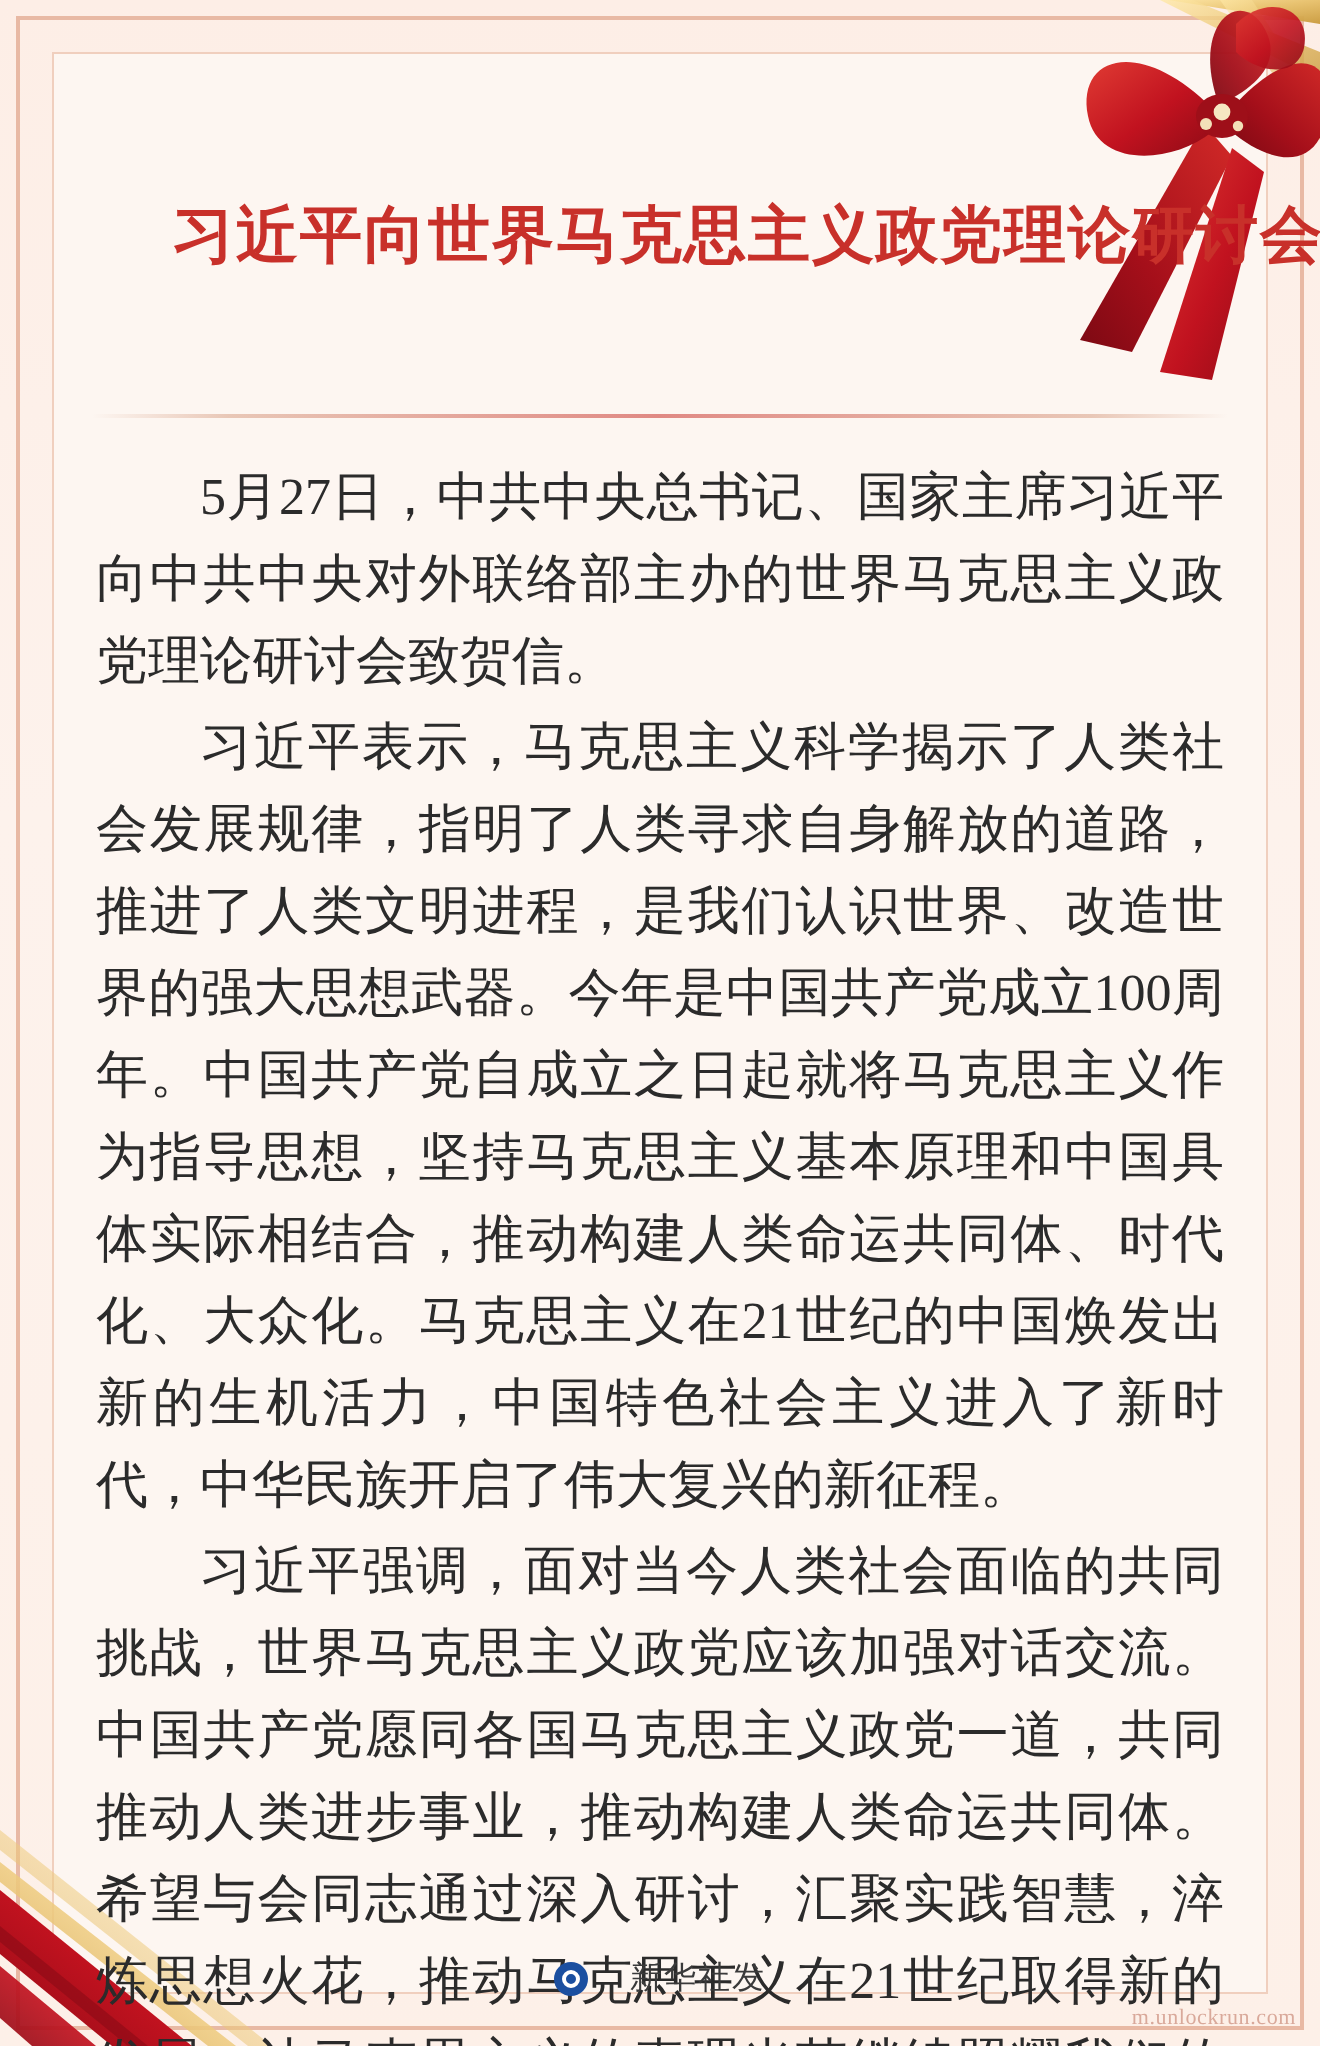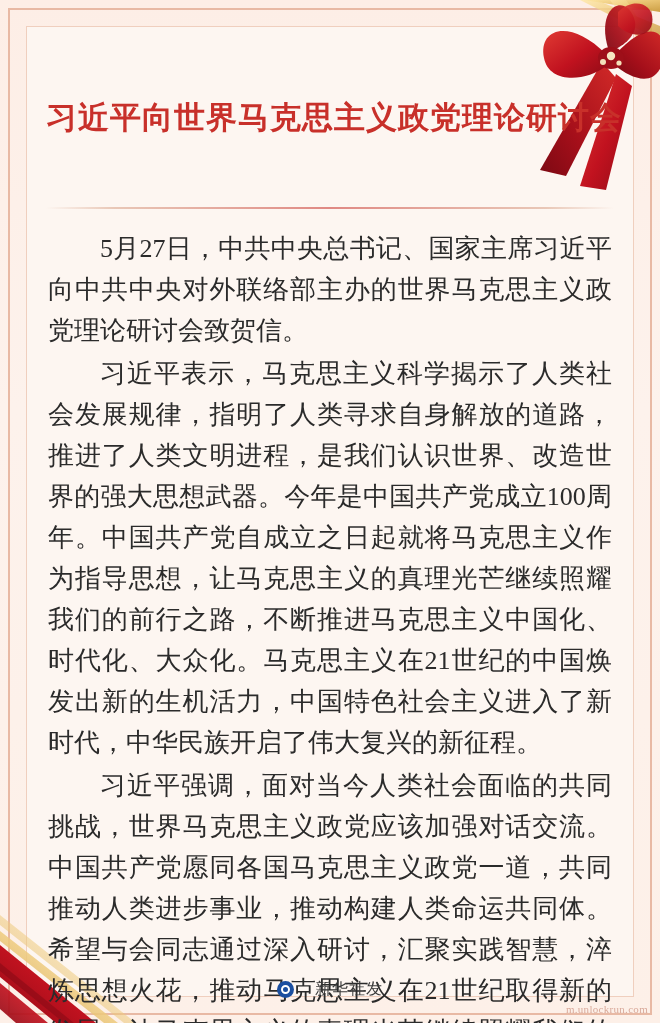--- a/index.html
+++ b/index.html
@@ -59,20 +59,21 @@
     text-align: center;
   }
   .title-line {
     font-family: "Liberation Serif", serif;
     font-weight: bold;
     font-size: 31px;
     line-height: 44px;
     letter-spacing: 1px;
     color: #c8302a;
     white-space: nowrap;
+    margin-left: 40px;
   }
   .title-rule {
     position: absolute;
     left: 46px;
     right: 46px;
     top: 207px;
     height: 2px;
     background: linear-gradient(90deg, rgba(200,48,42,0) 0%, #d8a187 12%, #c8302a 50%, #d8a187 88%, rgba(200,48,42,0) 100%);
     opacity: .55;
   }
@@ -211,21 +212,21 @@
     </svg>
   </div>
 
   <div class="title-block">
     <div class="title-line">习近平向世界马克思主义政党理论研讨会</div>
   </div>
   <div class="title-rule"></div>
 
   <div class="body-text">
     <p>5月27日，中共中央总书记、国家主席习近平向中共中央对外联络部主办的世界马克思主义政党理论研讨会致贺信。</p>
-    <p>习近平表示，马克思主义科学揭示了人类社会发展规律，指明了人类寻求自身解放的道路，推进了人类文明进程，是我们认识世界、改造世界的强大思想武器。今年是中国共产党成立100周年。中国共产党自成立之日起就将马克思主义作为指导思想，让马克思主义的真理光芒继续照耀我们的前行之路，不断推进马克思主义中国化、时代化、大众化。马克思主义在21世纪的中国焕发出新的生机活力，中国特色社会主义进入了新时代，中华民族开启了伟大复兴的新征程。</p>
+    <p>习近平表示，马克思主义科学揭示了人类社会发展规律，指明了人类寻求自身解放的道路，推进了人类文明进程，是我们认识世界、改造世界的强大思想武器。今年是中国共产党成立100周年。中国共产党自成立之日起就将马克思主义作为指导思想，坚持马克思主义基本原理和中国具体实际相结合，推动构建人类命运共同体、时代化、大众化。马克思主义在21世纪的中国焕发出新的生机活力，中国特色社会主义进入了新时代，中华民族开启了伟大复兴的新征程。</p>
     <p>习近平强调，面对当今人类社会面临的共同挑战，世界马克思主义政党应该加强对话交流。中国共产党愿同各国马克思主义政党一道，共同推动人类进步事业，推动构建人类命运共同体。希望与会同志通过深入研讨，汇聚实践智慧，淬炼思想火花，推动马克思主义在21世纪取得新的发展，让马克思主义的真理光芒继续照耀我们的前行之路。</p>
   </div>
 
   <div class="footer">
     <div class="agency">
       <span class="agency-logo"></span>
       <span>新华社发</span>
     </div>
   </div>
 

